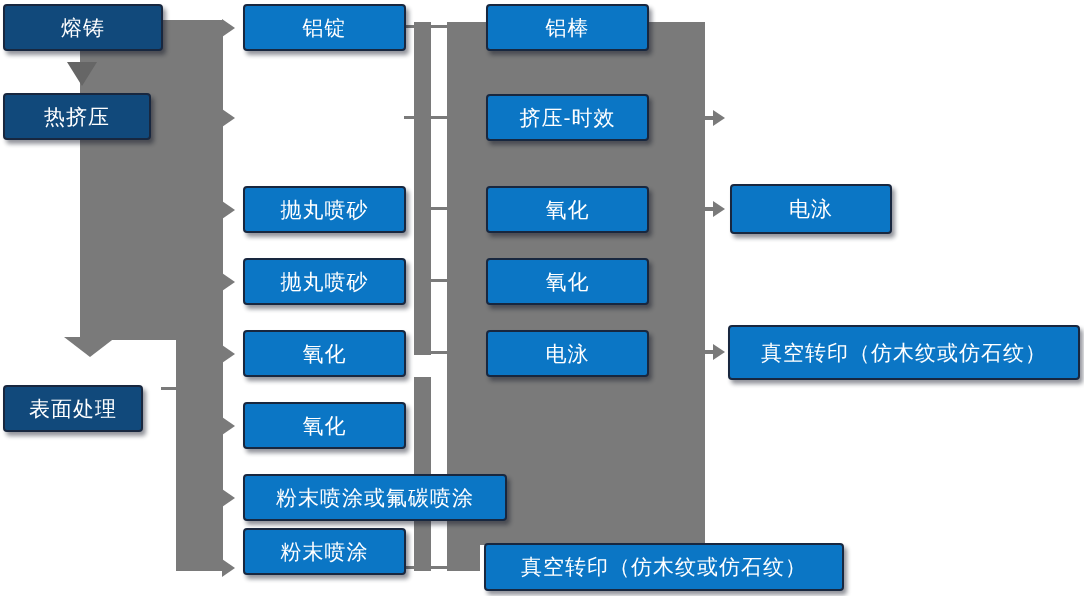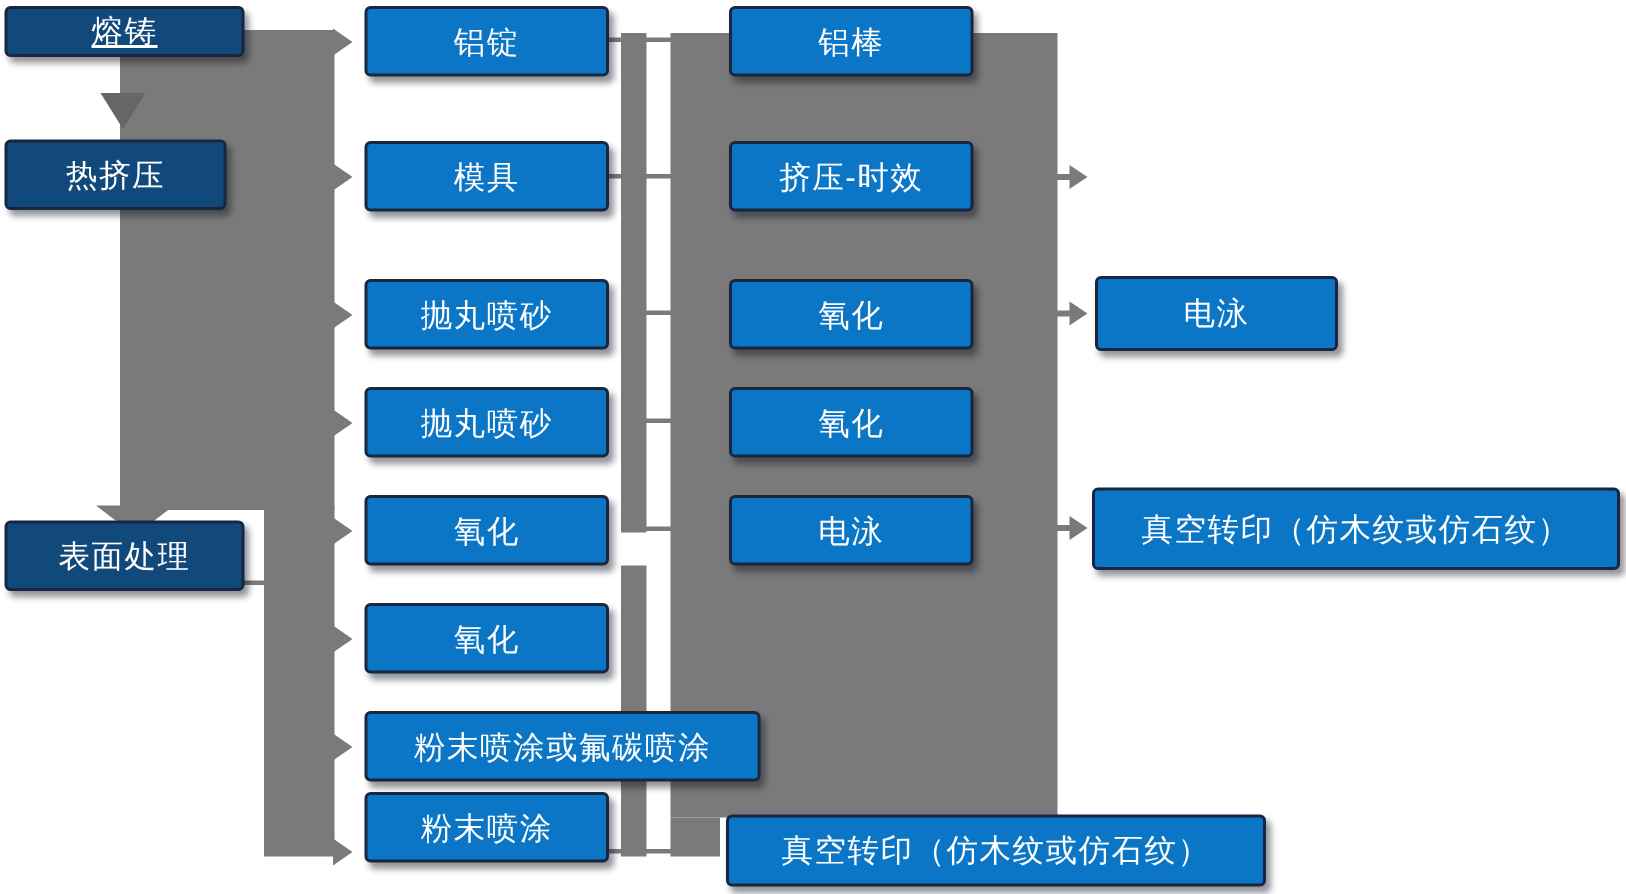--- a/index.html
+++ b/index.html
@@ -67,35 +67,32 @@
   <div class="tri right" style="left:222px;top:489px;border-width:9px 0 9px 13px;"></div>
   <div class="tri right" style="left:222px;top:559px;border-width:9px 0 9px 13px;"></div>
 
   <div class="ln" style="left:703px;top:116px;width:11px;height:4px;"></div>
   <div class="tri right" style="left:713px;top:110px;border-width:8px 0 8px 12px;"></div>
   <div class="ln" style="left:703px;top:207px;width:11px;height:4px;"></div>
   <div class="tri right" style="left:713px;top:201px;border-width:8px 0 8px 12px;"></div>
   <div class="ln" style="left:703px;top:350px;width:11px;height:4px;"></div>
   <div class="tri right" style="left:713px;top:344px;border-width:8px 0 8px 12px;"></div>
 
-  <div class="node dark" style="left:3px;top:4px;width:160px;height:34px;text-decoration:underline;">
+  <div class="node dark" style="left:3px;top:4px;width:160px;height:47px;">
     <span class="lbl">熔铸</span>
   </div>
   <div class="node dark" style="left:3px;top:93px;width:148px;height:47px;">
     <span class="lbl">热挤压</span>
   </div>
-  <div class="node dark" style="left:3px;top:347px;width:160px;height:47px;align-items:center;">
+  <div class="node dark" style="left:3px;top:385px;width:140px;height:47px;align-items:center;">
     <span class="lbl">表面处理</span>
   </div>
 
   <div class="node" style="left:243px;top:4px;width:163px;height:47px;">
     <span class="lbl">铝锭</span>
-  </div>
-  <div class="node" style="left:243px;top:94px;width:163px;height:47px;">
-    <span class="lbl">模具</span>
   </div>
   <div class="node" style="left:243px;top:186px;width:163px;height:47px;">
     <span class="lbl">抛丸喷砂</span>
   </div>
   <div class="node" style="left:243px;top:258px;width:163px;height:47px;">
     <span class="lbl">抛丸喷砂</span>
   </div>
   <div class="node" style="left:243px;top:330px;width:163px;height:47px;">
     <span class="lbl">氧化</span>
   </div>

